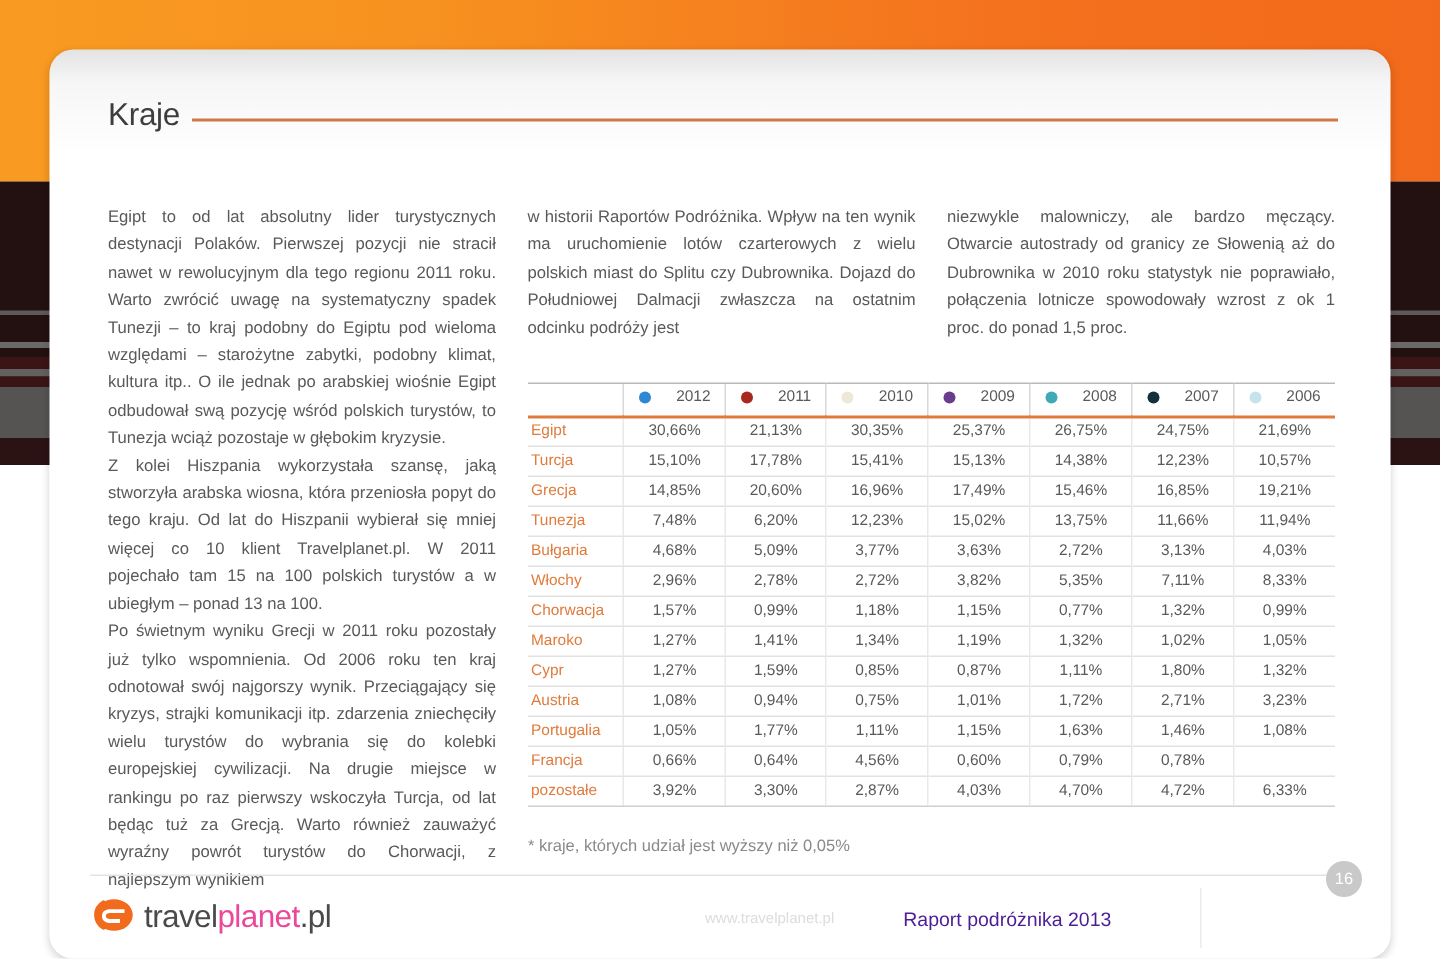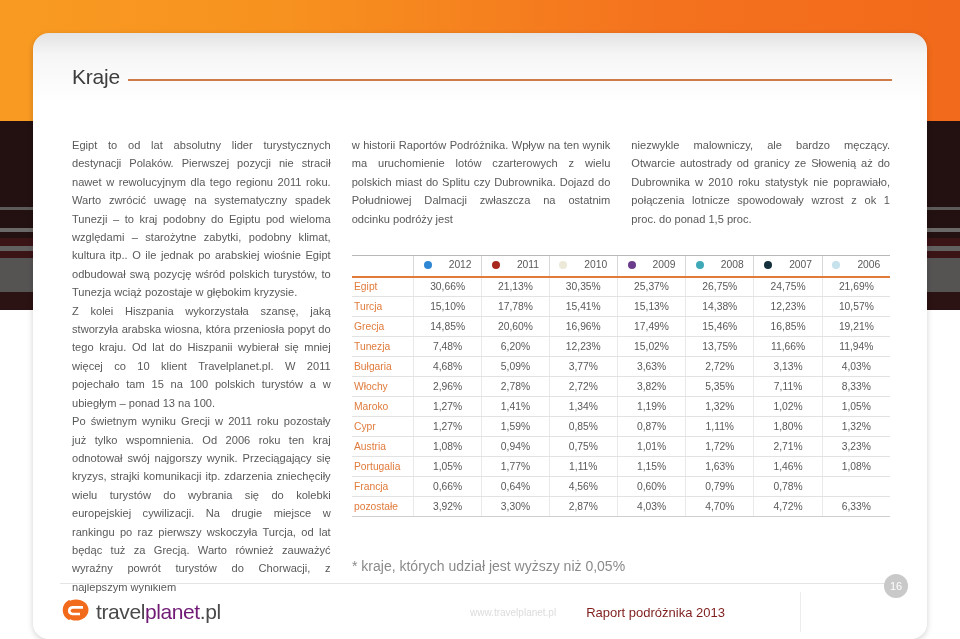--- a/index.html
+++ b/index.html
@@ -139,21 +139,21 @@
     padding-left: 2px;
   }
   table#countries-table tbody tr:last-child td {
     border-bottom: 1px solid #cfcfcf;
     margin-top: 12px;
   }
 
   #table-footnote {
     position: absolute;
     left: 352px; top: 558px;
-    font-size: 14px;
+    font-size: 11px;
     color: #8a8a8a;
   }
 
   
   #footer-rule {
     position: absolute;
     left: 60px; top: 583px;
     width: 840px; height: 1px;
     background: #e4e4e4;
   }
@@ -170,34 +170,34 @@
     gap: 6px;
     width: 400px;
   }
   #logo-mark { flex: none; }
   #logo-wordmark {
     font-size: 21px;
     letter-spacing: -0.4px;
     white-space: nowrap;
   }
   .wm-travel { color: #4a4a4a; }
-  .wm-planet { color: #701a75; }
+  .wm-planet { color: #ec4899; }
   .wm-pl     { color: #4a4a4a; }
 
   #footer-site {
     font-size: 10px;
     color: #dcdcdc;
     white-space: nowrap;
     margin-left: 10px;
   }
   #footer-report {
     font-size: 13px;
-    color: #7f1d1d;
+    color: #4c1d95;
     white-space: nowrap;
-    margin-left: 30px;
+    margin-left: 46px;
   }
   #footer-divider {
     position: absolute;
     left: 800px; top: 592px;
     width: 1px; height: 40px;
     background: #ececec;
   }
   #page-number-badge {
     position: absolute;
     left: 884px; top: 574px;
@@ -333,20 +333,30 @@
         </tr>
         <tr>
           <td class="row-label">Włochy</td>
           <td>2,96%</td>
           <td>2,78%</td>
           <td>2,72%</td>
           <td>3,82%</td>
           <td>5,35%</td>
           <td>7,11%</td>
           <td>8,33%</td>
+        </tr>
+        <tr>
+          <td class="row-label">Chorwacja</td>
+          <td>1,57%</td>
+          <td>0,99%</td>
+          <td>1,18%</td>
+          <td>1,15%</td>
+          <td>0,77%</td>
+          <td>1,32%</td>
+          <td>0,99%</td>
         </tr>
         <tr>
           <td class="row-label">Maroko</td>
           <td>1,27%</td>
           <td>1,41%</td>
           <td>1,34%</td>
           <td>1,19%</td>
           <td>1,32%</td>
           <td>1,02%</td>
           <td>1,05%</td>

